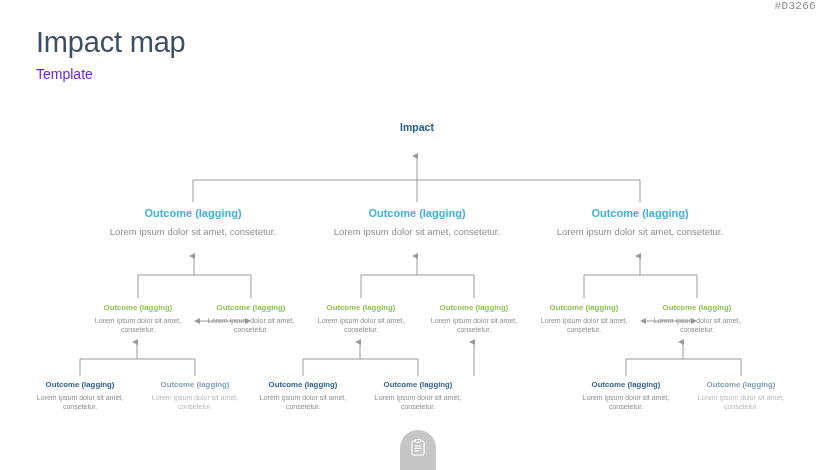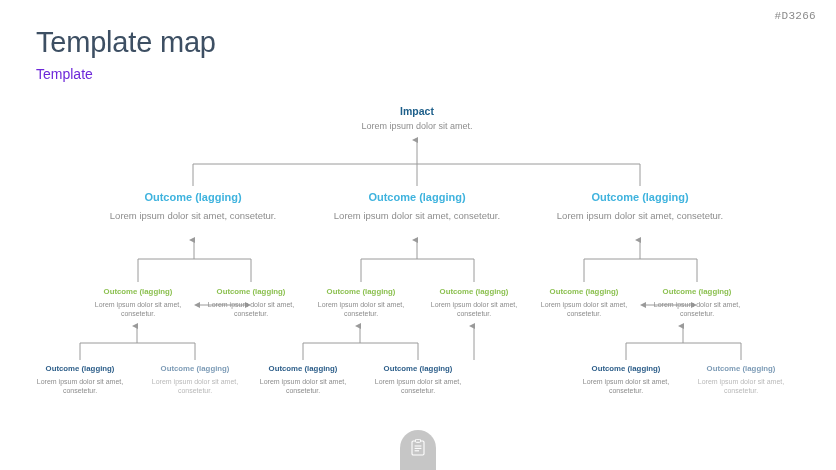--- a/index.html
+++ b/index.html
@@ -7,37 +7,37 @@
   body {
     background:#ffffff;
     font-family:"Liberation Sans", sans-serif;
     position:relative;
     overflow:hidden;
     -webkit-font-smoothing:antialiased;
   }
 
   
   #doc-code {
-    position:absolute; top:10px; right:20px;
+    position:absolute; top:0; right:20px;
     font-size:11px; color:#8a8a8a;
     font-family:"Liberation Mono", monospace;
     letter-spacing:.3px;
   }
   #page-title {
     position:absolute; left:36px; top:26px;
     font-size:29px; font-weight:400; color:#3d4f63;
     letter-spacing:-.2px;
   }
   #page-subtitle {
     position:absolute; left:36px; top:66px;
     font-size:14px; font-weight:400; color:#6d28d9;
   }
 
   
-  #map-canvas { position:absolute; left:0; top:0; width:836px; height:338px;border-radius:19px; }
+  #map-canvas { position:absolute; left:0; top:16px; width:836px; height:338px;border-radius:19px; }
   #connector-layer { position:absolute; left:0; top:0; width:836px; height:470px; pointer-events:none; }
 
   
   .node { position:absolute; text-align:center; }
   .node .node-title { font-weight:bold; line-height:1.25; }
   .node .node-desc  { color:#8d8d8d; line-height:1.32; }
 
   
   .lvl-impact { width:220px; }
   .lvl-impact .node-title { font-size:10.5px; color:#1d5f8a; margin-bottom:3px; }
@@ -67,21 +67,21 @@
     background:#c6c6c6;
     border-radius:18px 18px 0 0;
     display:flex; align-items:flex-start; justify-content:center;
     padding-top:9px;
   }
 </style>
 </head>
 <body>
 
 <div id="doc-code">#D3266</div>
-<div id="page-title">Template map</div>
+<div id="page-title">Impact map</div>
 <div id="page-subtitle">Template</div>
 
 <div id="map-canvas">
 
   <svg id="connector-layer" viewBox="0 0 836 470" width="836" height="470">
     <defs>
       <marker id="arrow-up" markerWidth="6" markerHeight="6" refX="3" refY="5" orient="auto" markerUnits="userSpaceOnUse">
         <path d="M3,0 L6,6 L0,6 Z" fill="#9a9a9a"></path>
       </marker>
       <marker id="arrow-l" markerWidth="6" markerHeight="6" refX="5" refY="3" orient="auto" markerUnits="userSpaceOnUse">
@@ -134,21 +134,20 @@
       <path d="M626,343 L626,360"></path>
       <path d="M741,343 L741,360"></path>
 
       <path d="M199,305 L246,305" marker-start="url(#arrow-l)" marker-end="url(#arrow-r)"></path>
       <path d="M645,305 L692,305" marker-start="url(#arrow-l)" marker-end="url(#arrow-r)"></path>
     </g>
   </svg>
 
   <div class="node lvl-impact" style="left:307px; top:105px;">
     <div class="node-title">Impact</div>
-    <div class="node-desc">Lorem ipsum dolor sit amet.</div>
   </div>
 
   <div class="node lvl-2" style="left:98px; top:191px;">
     <div class="node-title">Outcome (lagging)</div>
     <div class="node-desc">Lorem ipsum dolor sit amet, consetetur.</div>
   </div>
   <div class="node lvl-2" style="left:322px; top:191px;">
     <div class="node-title">Outcome (lagging)</div>
     <div class="node-desc">Lorem ipsum dolor sit amet, consetetur.</div>
   </div>

